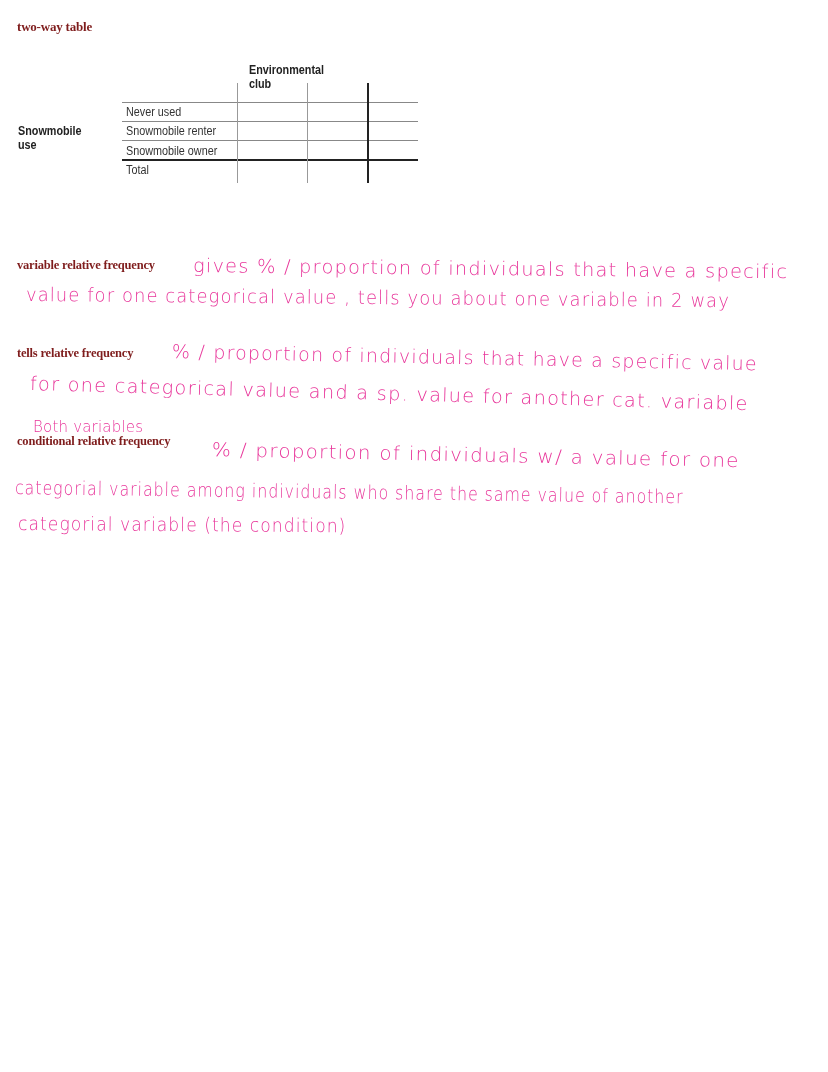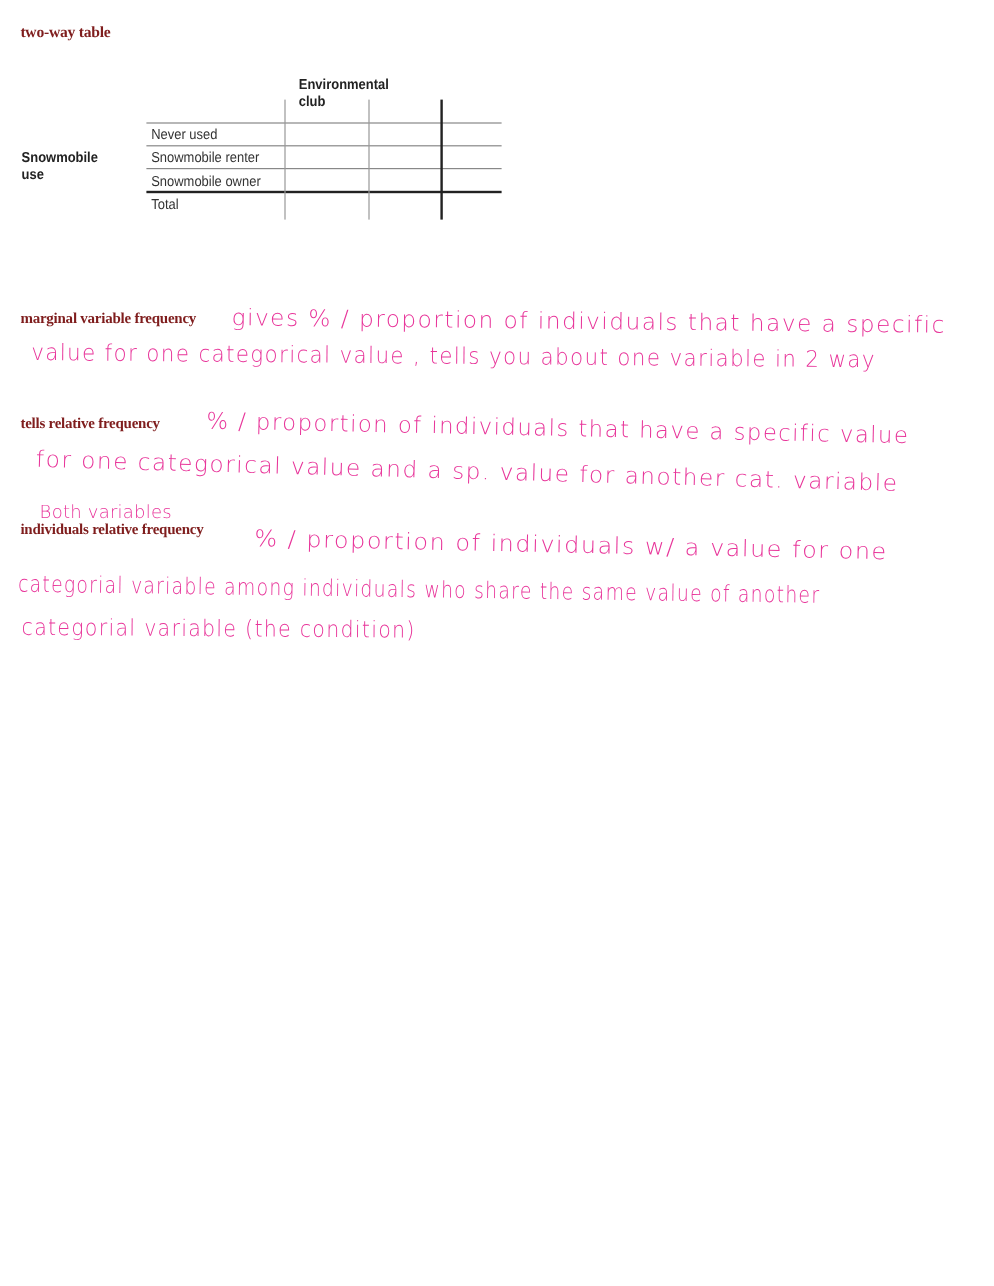--- a/index.html
+++ b/index.html
@@ -37,30 +37,30 @@
   <div class="hline" style="left:122px; top:121px; width:296px;"></div>
   <div class="hline" style="left:122px; top:140px; width:296px;"></div>
   <div class="hline thick" style="left:122px; top:159px; width:296px;"></div>
 
   <div class="vline" style="left:237px; top:83px; height:100px;"></div>
   <div class="vline" style="left:307px; top:83px; height:100px;"></div>
   <div class="vline thick" style="left:367px; top:83px; height:100px;"></div>
 </div>
 
 <div>
-  <div class="heading" style="left:17px; top:258px;">marginal variable frequency</div>
+  <div class="heading" style="left:17px; top:258px;">variable relative frequency</div>
   <div class="hand" style="left:193px; top:254px; transform: rotate(0.6deg) scaleX(1.02);">gives % / proportion of individuals that have a specific</div>
   <div class="hand" style="left:26px; top:283px; transform: rotate(0.5deg) scaleX(0.94);">value for one categorical value , tells you about one variable in 2 way</div>
 </div>
 
 <div>
   <div class="heading" style="left:17px; top:346px;">tells relative frequency</div>
   <div class="hand" style="left:172px; top:340px; transform: rotate(1.2deg) scaleX(1.0);">% / proportion of individuals that have a specific value</div>
   <div class="hand" style="left:30px; top:372px; transform: rotate(1.6deg) scaleX(1.02);">for one categorical value and a sp. value for another cat. variable</div>
   <div class="hand" style="left:33px; top:418px; font-size:15px; letter-spacing:0.2px;">Both variables</div>
 </div>
 
 <div>
-  <div class="heading" style="left:17px; top:434px;">individuals relative frequency</div>
+  <div class="heading" style="left:17px; top:434px;">conditional relative frequency</div>
   <div class="hand" style="left:212px; top:438px; transform: rotate(1.2deg) scaleX(1.05);">% / proportion of individuals w/ a value for one</div>
   <div class="hand" style="left:15px; top:476px; transform: rotate(0.8deg) scaleX(0.83);">categorial variable among individuals who share the same value of another</div>
   <div class="hand" style="left:18px; top:512px; transform: rotate(0.4deg) scaleX(0.9);">categorial variable (the condition)</div>
 </div>
 
 </body></html>

